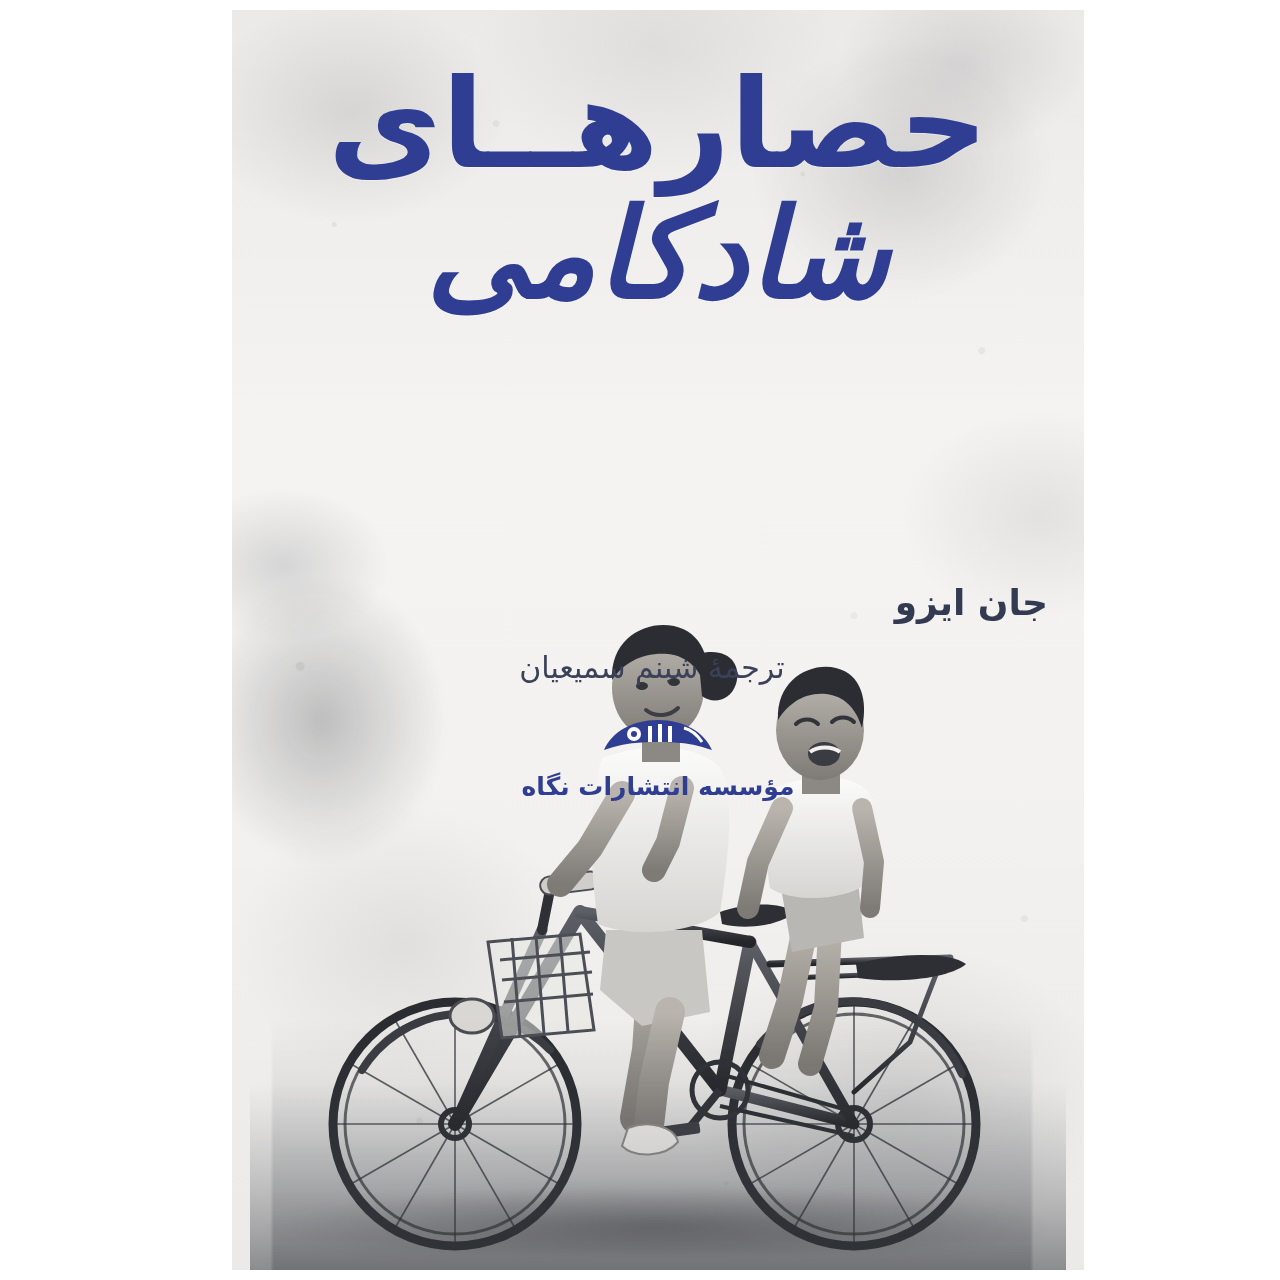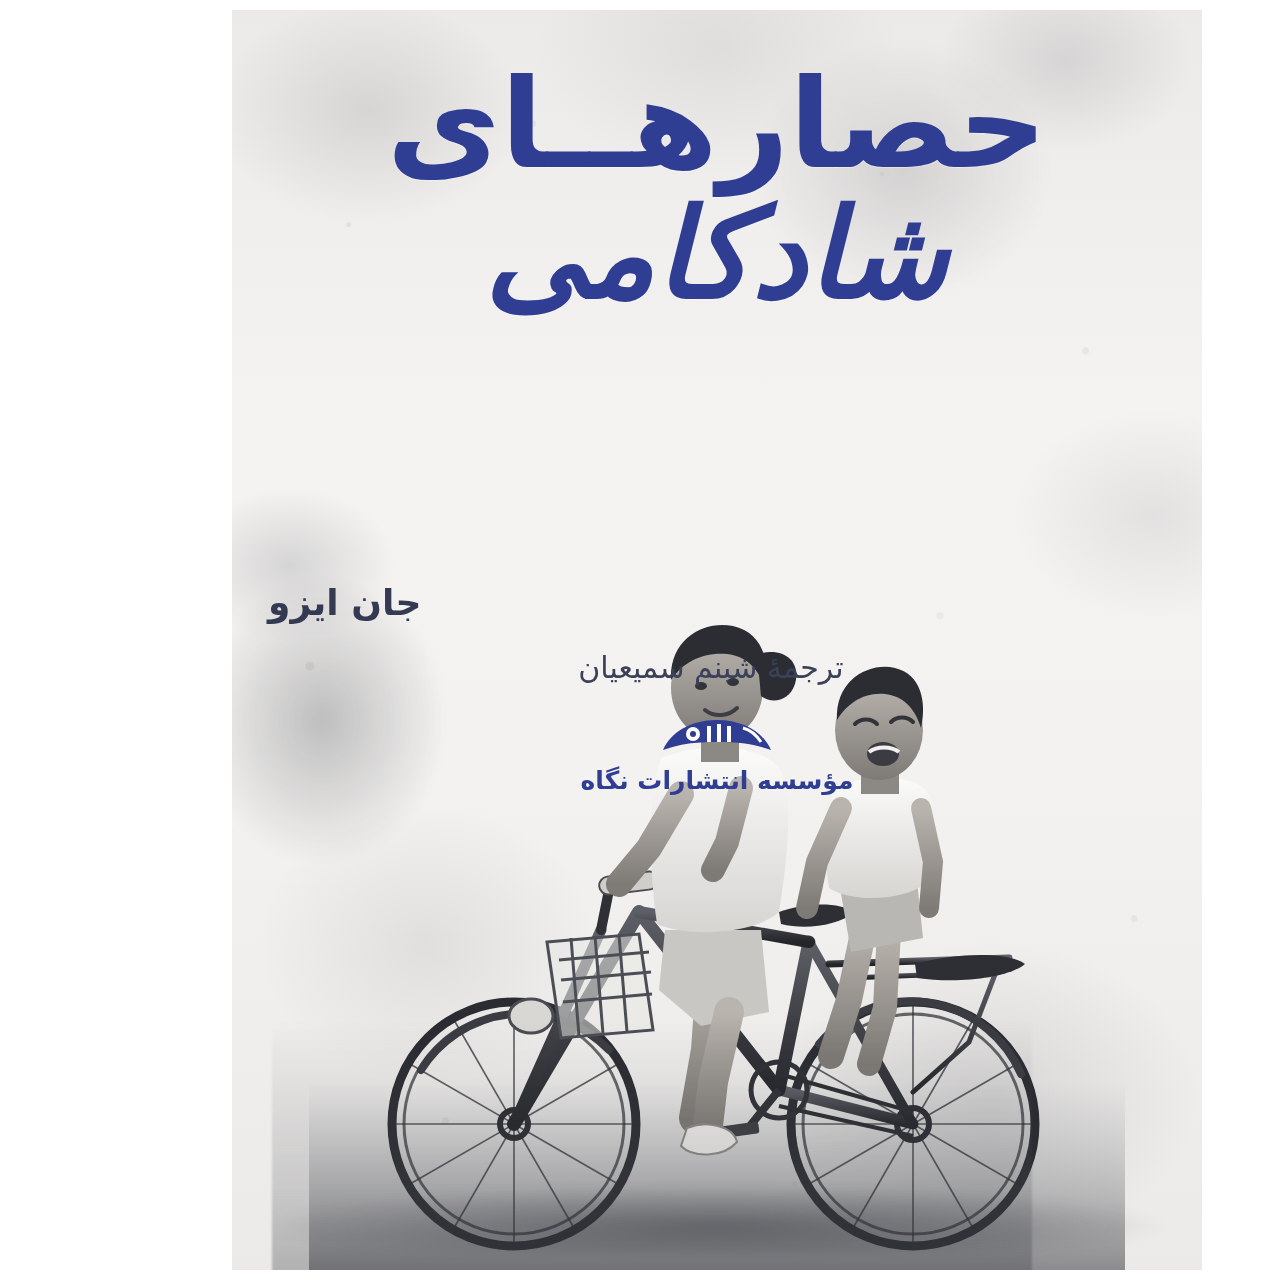--- a/index.html
+++ b/index.html
@@ -17,21 +17,21 @@
     width: 1280px;
     height: 1280px;
     background: #ffffff;
   }
 
   
   .cover {
     position: absolute;
     left: 232px;
     top: 10px;
-    width: 970px;
+    width: 852px;
     height: 1262px;
     background: #22c55e;
     overflow: hidden;
   }
 
   
   .wall {
     position: absolute;
     inset: 0;
     background:
@@ -110,21 +110,21 @@
   }
 
   .title-1 { font-size: 124px; margin: 0 0 6px 0; }
   .title-2 { font-size: 124px; margin: 0 0 6px 0; }
   .title-3 { font-size: 124px; margin: 0 0 0 0; font-style: italic; }
 
   .author {
     position: absolute;
     left: 36px; right: 36px;
     top: 572px;
-    text-align: left;
+    text-align: right;
     color: #333a52;
     font-size: 36px;
     font-weight: bold;
     direction: rtl;
   }
 
   .translator {
     position: absolute;
     left: 36px; right: 48px;
     top: 640px;
@@ -138,20 +138,21 @@
   .logo-wrap {
     position: absolute;
     left: 0; right: 0;
     top: 700px;
     display: flex;
     flex-direction: column;
     align-items: center;
   }
   .logo-mark { width: 120px; height: 56px; display: block; }
   .publisher {
+    margin-top: 6px;
     color: #2f3d92;
     font-size: 25px;
     font-weight: bold;
     direction: rtl;
   }
 
   
   .photo {
     position: absolute;
     left: 0; right: 0;

